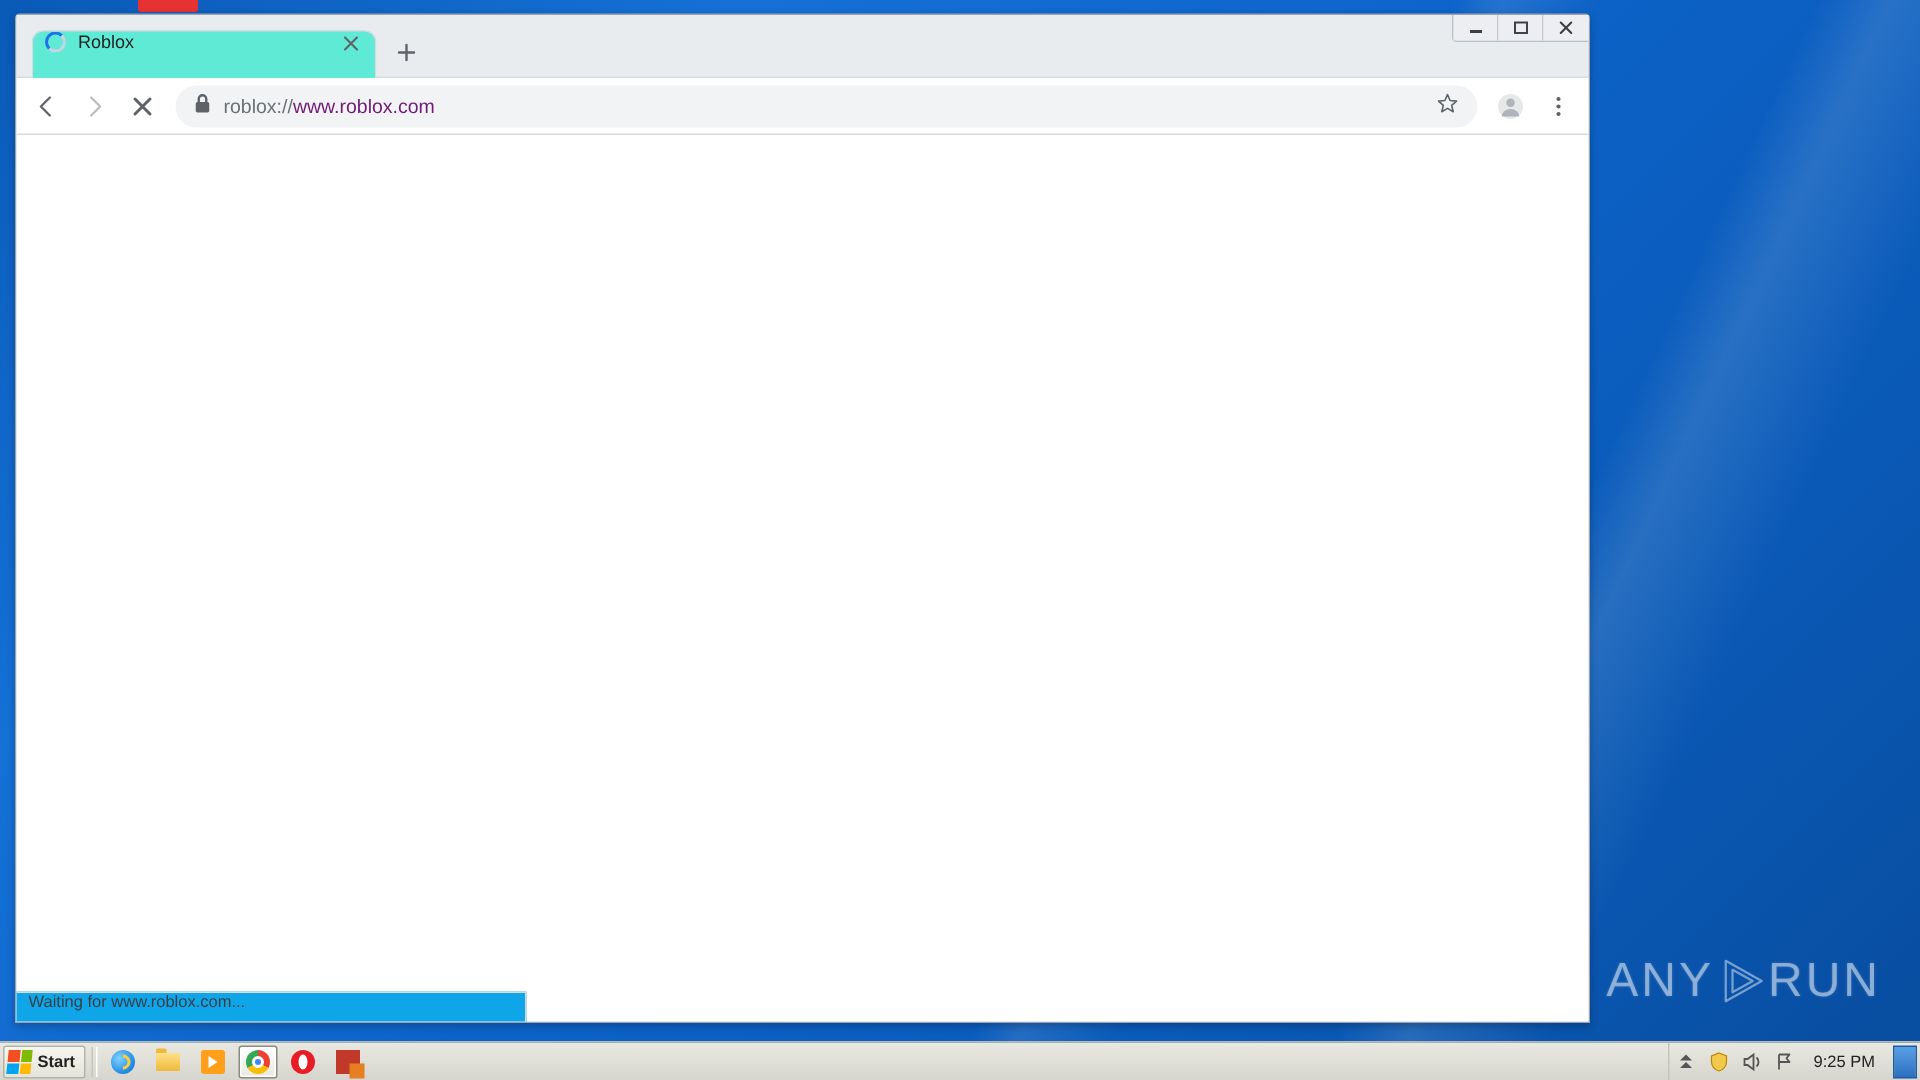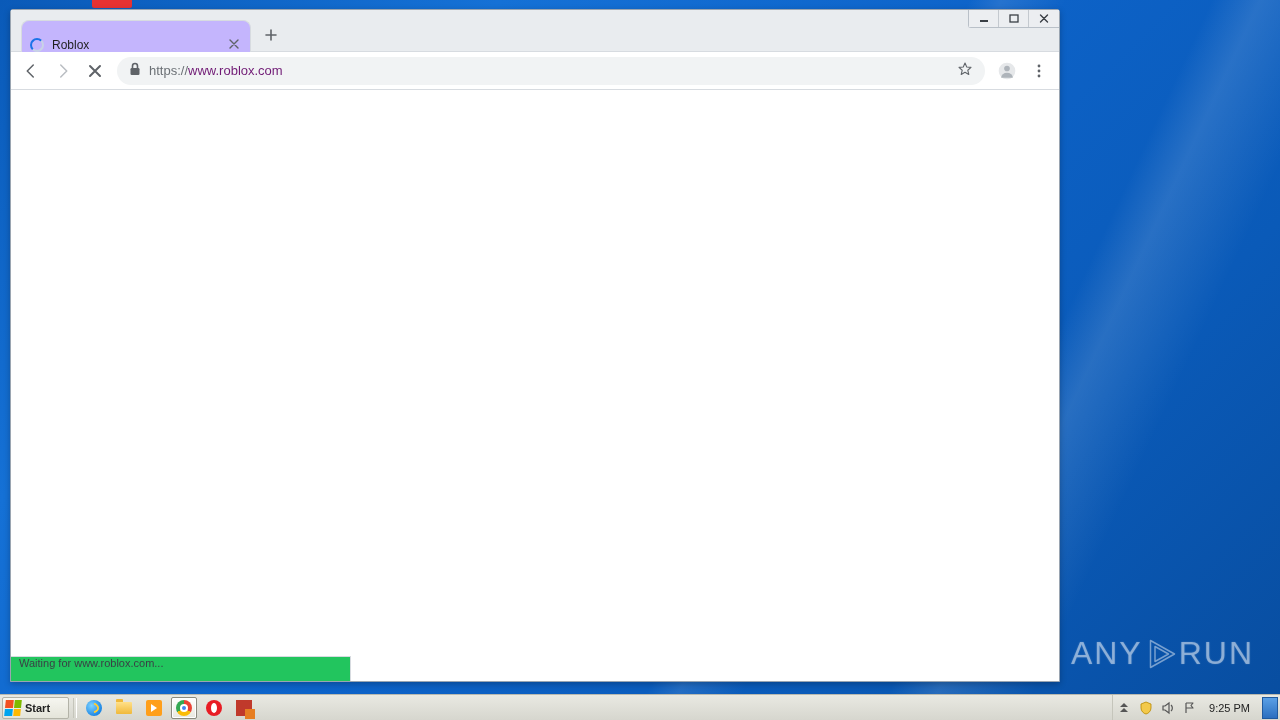--- a/index.html
+++ b/index.html
@@ -66,23 +66,23 @@
   .win-btn svg { display: block; }
 
   .tab-strip {
     display: flex; align-items: flex-end;
     padding-left: 10px;
     height: 100%;
   }
   .tab {
     height: 32px;
     width: 230px;
-    background: #c4b5fd;
+    background: #5eead4;
     border-radius: 8px 8px 0 0;
-    display: flex; align-items: flex-end;
+    display: flex; align-items: flex-start;
     padding: 0 8px;
     gap: 8px;
     margin-bottom: -1px;
     border: 1px solid #d7dbe0;
     border-bottom: none;
     position: relative;
   }
   .tab .spinner {
     width: 14px; height: 14px;
     border: 2px solid #c8d3e6;
@@ -129,25 +129,25 @@
   .viewport {
     flex: 1;
     background: #fff;
     position: relative;
   }
   .status-bar {
     position: absolute;
     left: 0; bottom: 0;
     height: 20px;
     min-width: 340px;
-    padding: 12px 8px;
-    background: #22c55e;
+    padding: 0 8px;
+    background: #0ea5e9;
     border: 1px solid #d7dbe0;
     border-left: none; border-bottom: none;
-    display: flex; align-items: flex-end;
+    display: flex; align-items: flex-start;
     font-size: 11px; color: #3a3f45;
   }
 
   
   .watermark {
     position: absolute;
     right: 26px; bottom: 48px;
     display: flex; align-items: center;
     color: rgba(255,255,255,0.45);
     font-weight: 300;
@@ -165,21 +165,21 @@
     position: absolute;
     left: 0; right: 0; bottom: 0;
     height: 26px;
     background: linear-gradient(#e9e9e2, #d6d6ce);
     border-top: 1px solid #b9b9af;
     display: flex; align-items: center;
   }
   .start-btn {
     height: 22px;
     margin: 0 2px;
-    padding: 0 18px 0 2px;
+    padding: 0 6px 0 2px;
     display: flex; align-items: center;
     gap: 4px;
     background: linear-gradient(#f6f6f0,#e4e4da);
     border: 1px solid #b3b3a8;
     border-radius: 2px;
   }
   .start-flag {
     width: 16px; height: 16px;
     display: grid;
     grid-template-columns: 1fr 1fr;
@@ -345,21 +345,21 @@
     </div>
 
     <div class="addr">
       <span class="lock">
         <svg width="12" height="14" viewBox="0 0 12 14">
             <rect x="1.5" y="6" width="9" height="7" rx="1.2" fill="currentColor"></rect>
             <path d="M3.5 6 V4 a2.5 2.5 0 0 1 5 0 V6" fill="none" stroke="currentColor" stroke-width="1.6"></path>
           </svg>
       </span>
       <span class="url">
-        <span class="rest">https://</span><span class="host">www.roblox.com</span><span class="rest"></span>
+        <span class="rest">roblox://</span><span class="host">www.roblox.com</span><span class="rest"></span>
       </span>
       <span class="star">
         <svg width="16" height="16" viewBox="0 0 24 24">
             <path d="M12 3 L14.6 9 L21 9.6 L16.2 13.9 L17.7 20.2 L12 16.9 L6.3 20.2 L7.8 13.9 L3 9.6 L9.4 9 Z" fill="none" stroke="currentColor" stroke-width="1.6" stroke-linejoin="round"></path>
           </svg>
       </span>
     </div>
 
     <div class="tbtn">
       <svg width="20" height="20" viewBox="0 0 24 24">

